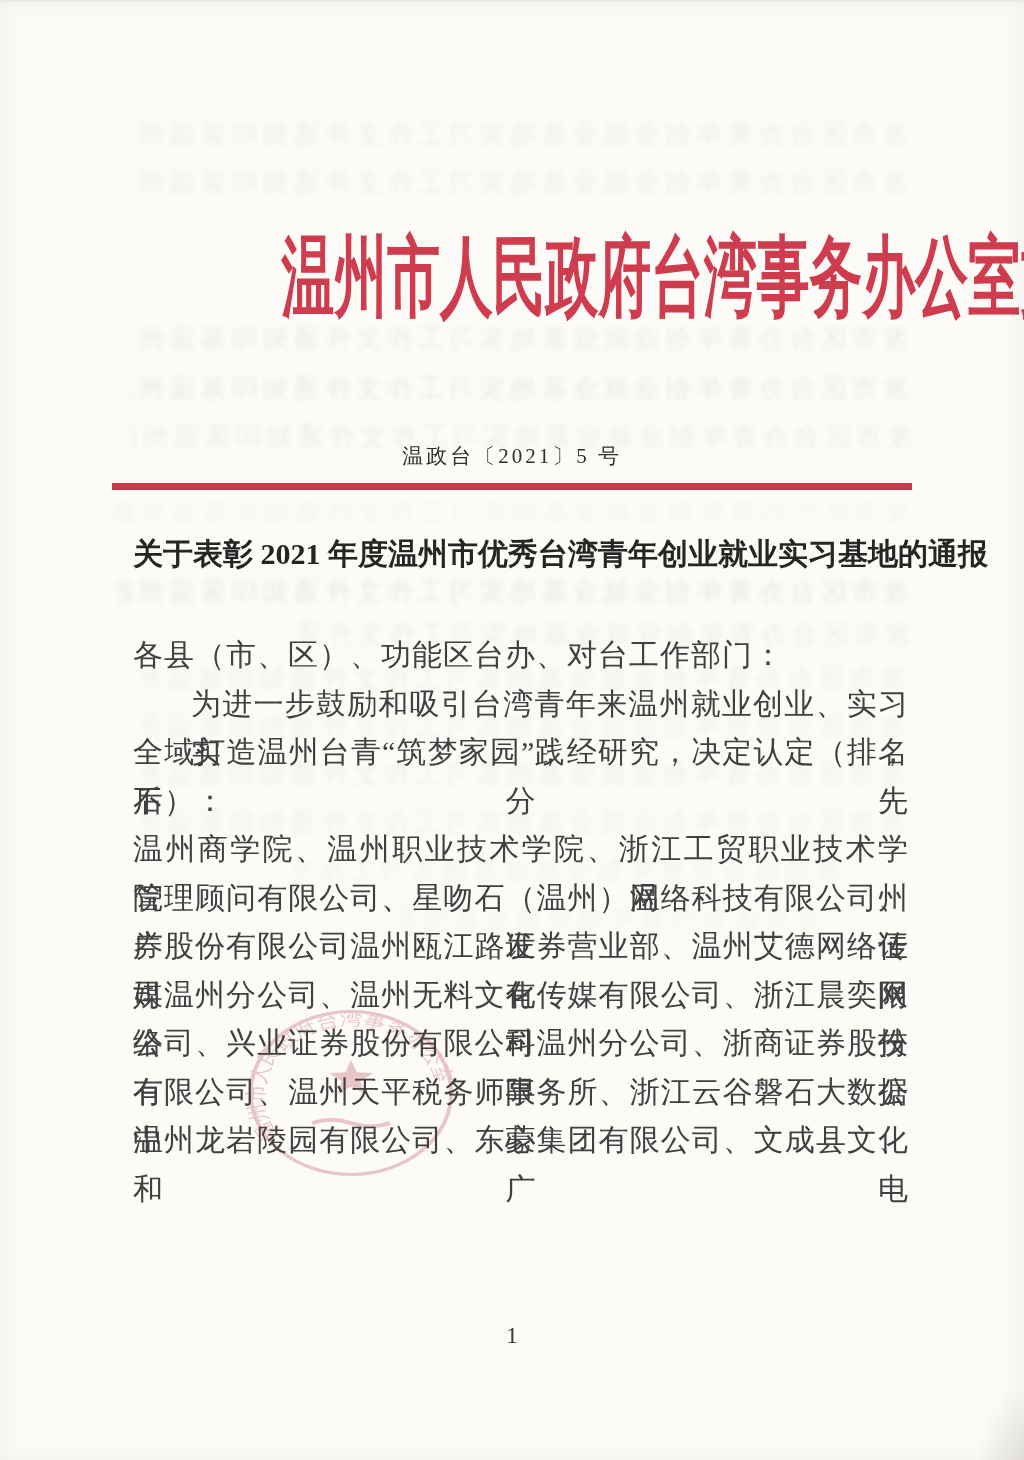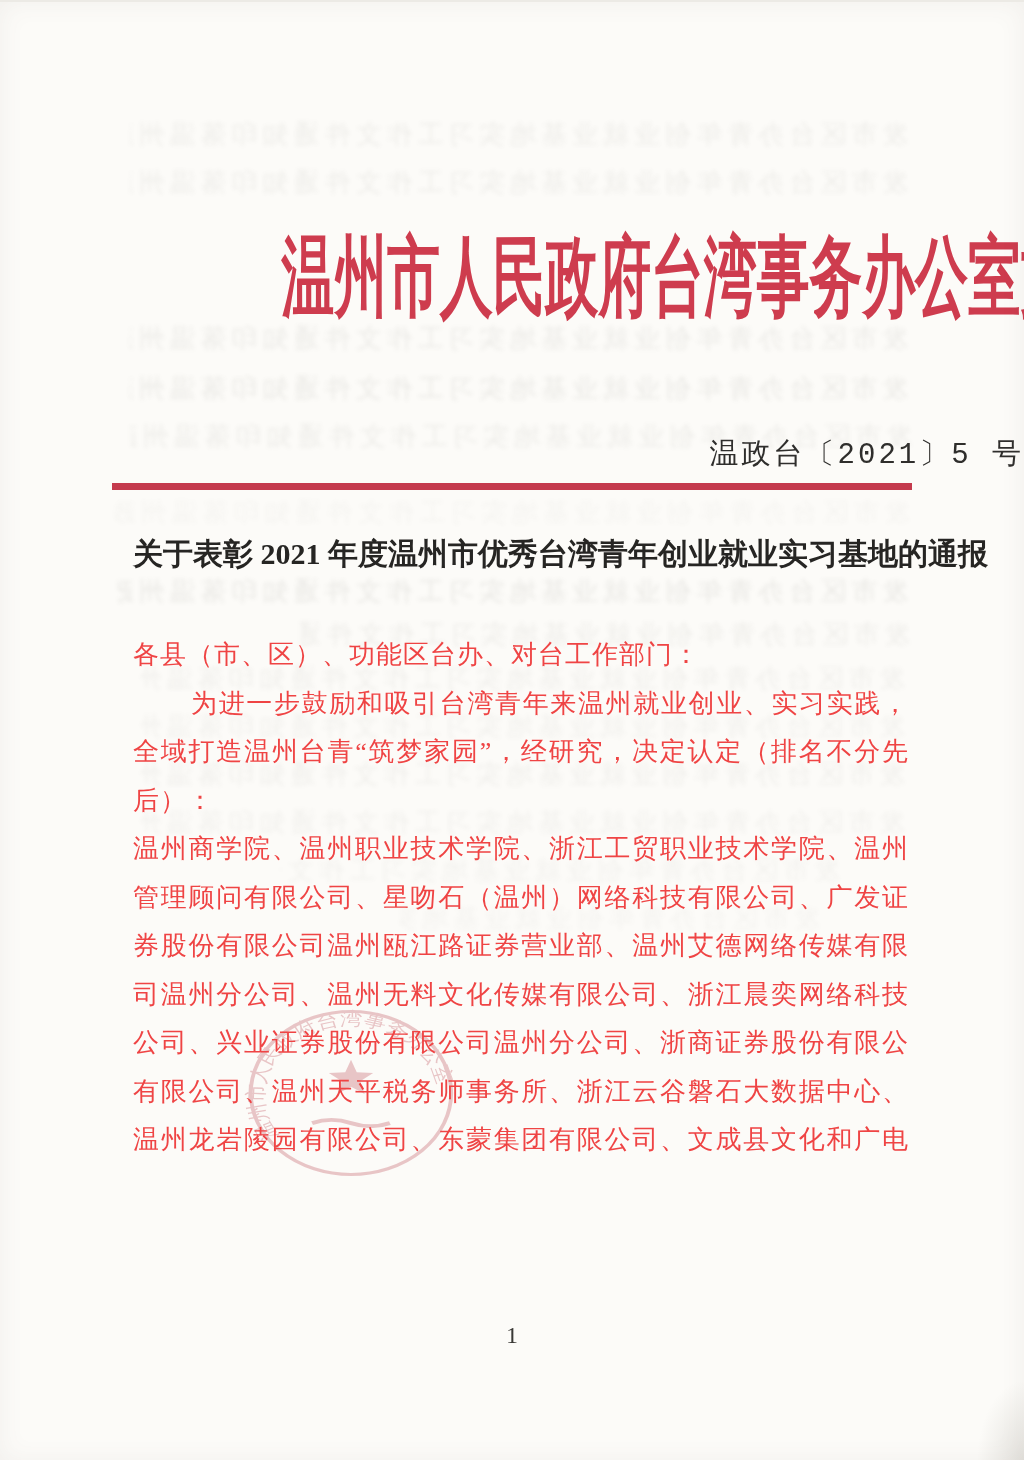--- a/index.html
+++ b/index.html
@@ -34,36 +34,36 @@
   }
   .org-title span{
     display:inline-block;
     font-size:88px;line-height:96px;font-weight:700;
     color:#ce3c4e;
     transform:scaleX(.6);transform-origin:50% 50%;
     letter-spacing:0;
   }
   .doc-number{
     position:absolute;top:438px;left:0;width:1024px;
-    text-align:right;font-size:29px;line-height:32px;
-    color:#2f2e2c;letter-spacing:3px;font-family:Liberation Mono, monospace;
+    text-align:center;font-size:21px;line-height:32px;
+    color:#2f2e2c;letter-spacing:3px;
   }
   .red-rule{
     position:absolute;top:481px;left:112px;width:800px;height:7px;
     background:#c43a4d;
   }
   .doc-title{
     position:absolute;top:531px;left:133px;width:774px;
     font-size:30px;line-height:42px;font-weight:700;color:#262523;
     text-align:justify;text-align-last:justify;text-justify:inter-character;
     white-space:nowrap;
   }
   .body{
     position:absolute;top:629px;left:133px;width:775px;
-    color:#ef4444;font-size:26px;
+    color:#404040;font-size:30px;
   }
   .line{height:48.5px;line-height:48.5px;letter-spacing:1px;}
   .line.j{text-align:justify;text-align-last:justify;text-justify:inter-character;letter-spacing:0;}
   .line.ind{padding-left:58px;}
   .page-number{
     position:absolute;top:1320px;left:0;width:1024px;
     text-align:center;font-size:24px;color:#3a3936;
   }
   
   .edge-shade{

